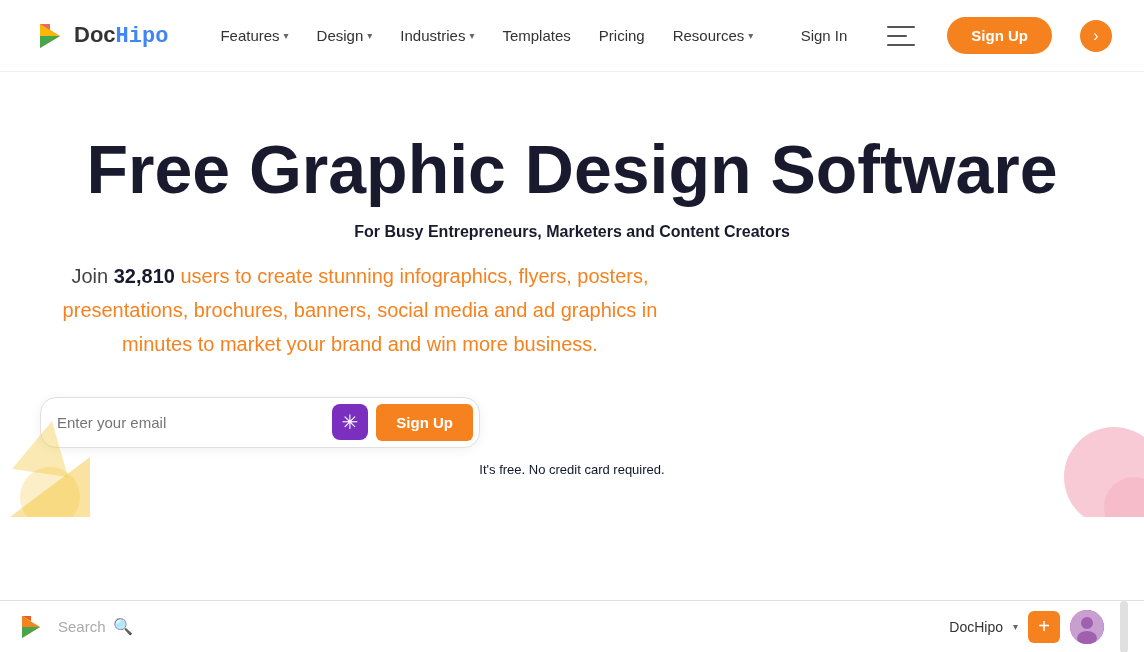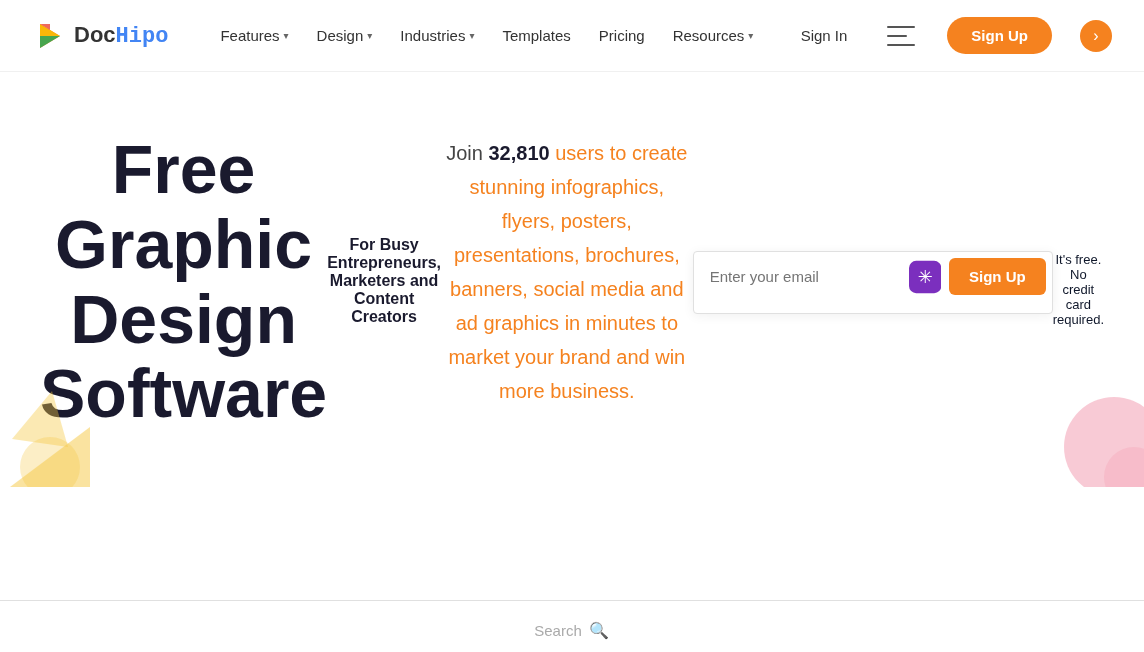--- a/index.html
+++ b/index.html
@@ -103,21 +103,21 @@
       font-size: 16px;
       cursor: pointer;
       display: flex;
       align-items: center;
       justify-content: center;
     }
 
     
     .hero {
       display: flex;
-      align-items: center;
+      flex-direction: column;
       text-align: center;
       padding: 60px 40px 40px;
       position: relative;
     }
     .hero-title {
       font-size: 68px;
       font-weight: 800;
       color: #1a1a2e;
       line-height: 1.1;
       margin-bottom: 16px;
@@ -137,23 +137,23 @@
     }
     .hero-desc strong { color: #1a1a2e; }
     .hero-desc a, .hero-link { color: #F5821F; text-decoration: none; }
 
     
     .email-form-wrapper {
       display: flex;
       align-items: center;
       background: #fff;
       border: 1px solid #e0e0e0;
-      border-radius: 4px;
-      padding: 6px 6px 18px 16px;
-      width: 360px;
+      border-radius: 16px;
+      padding: 6px 6px 6px 16px;
+      width: 440px;
       box-shadow: 0 2px 12px rgba(0,0,0,0.06);
       margin-bottom: 14px;
     }
     .email-input {
       flex: 1;
       border: none;
       outline: none;
       font-size: 15px;
       color: #888;
       background: transparent;
@@ -199,23 +199,22 @@
     .bottom-bar {
       position: absolute;
       bottom: 0;
       left: 0;
       right: 0;
       height: 52px;
       background: #fff;
       border-top: 1px solid #e0e0e0;
       display: flex;
       align-items: center;
-      padding: 8px 16px;
+      padding: 0 16px;
       gap: 12px;
-      flex-direction: column;
     }
     .bottom-logo-icon {
       width: 30px;
       height: 30px;
     }
     .bottom-search-area {
       display: flex;
       align-items: center;
       flex: 1;
       max-width: 260px;

